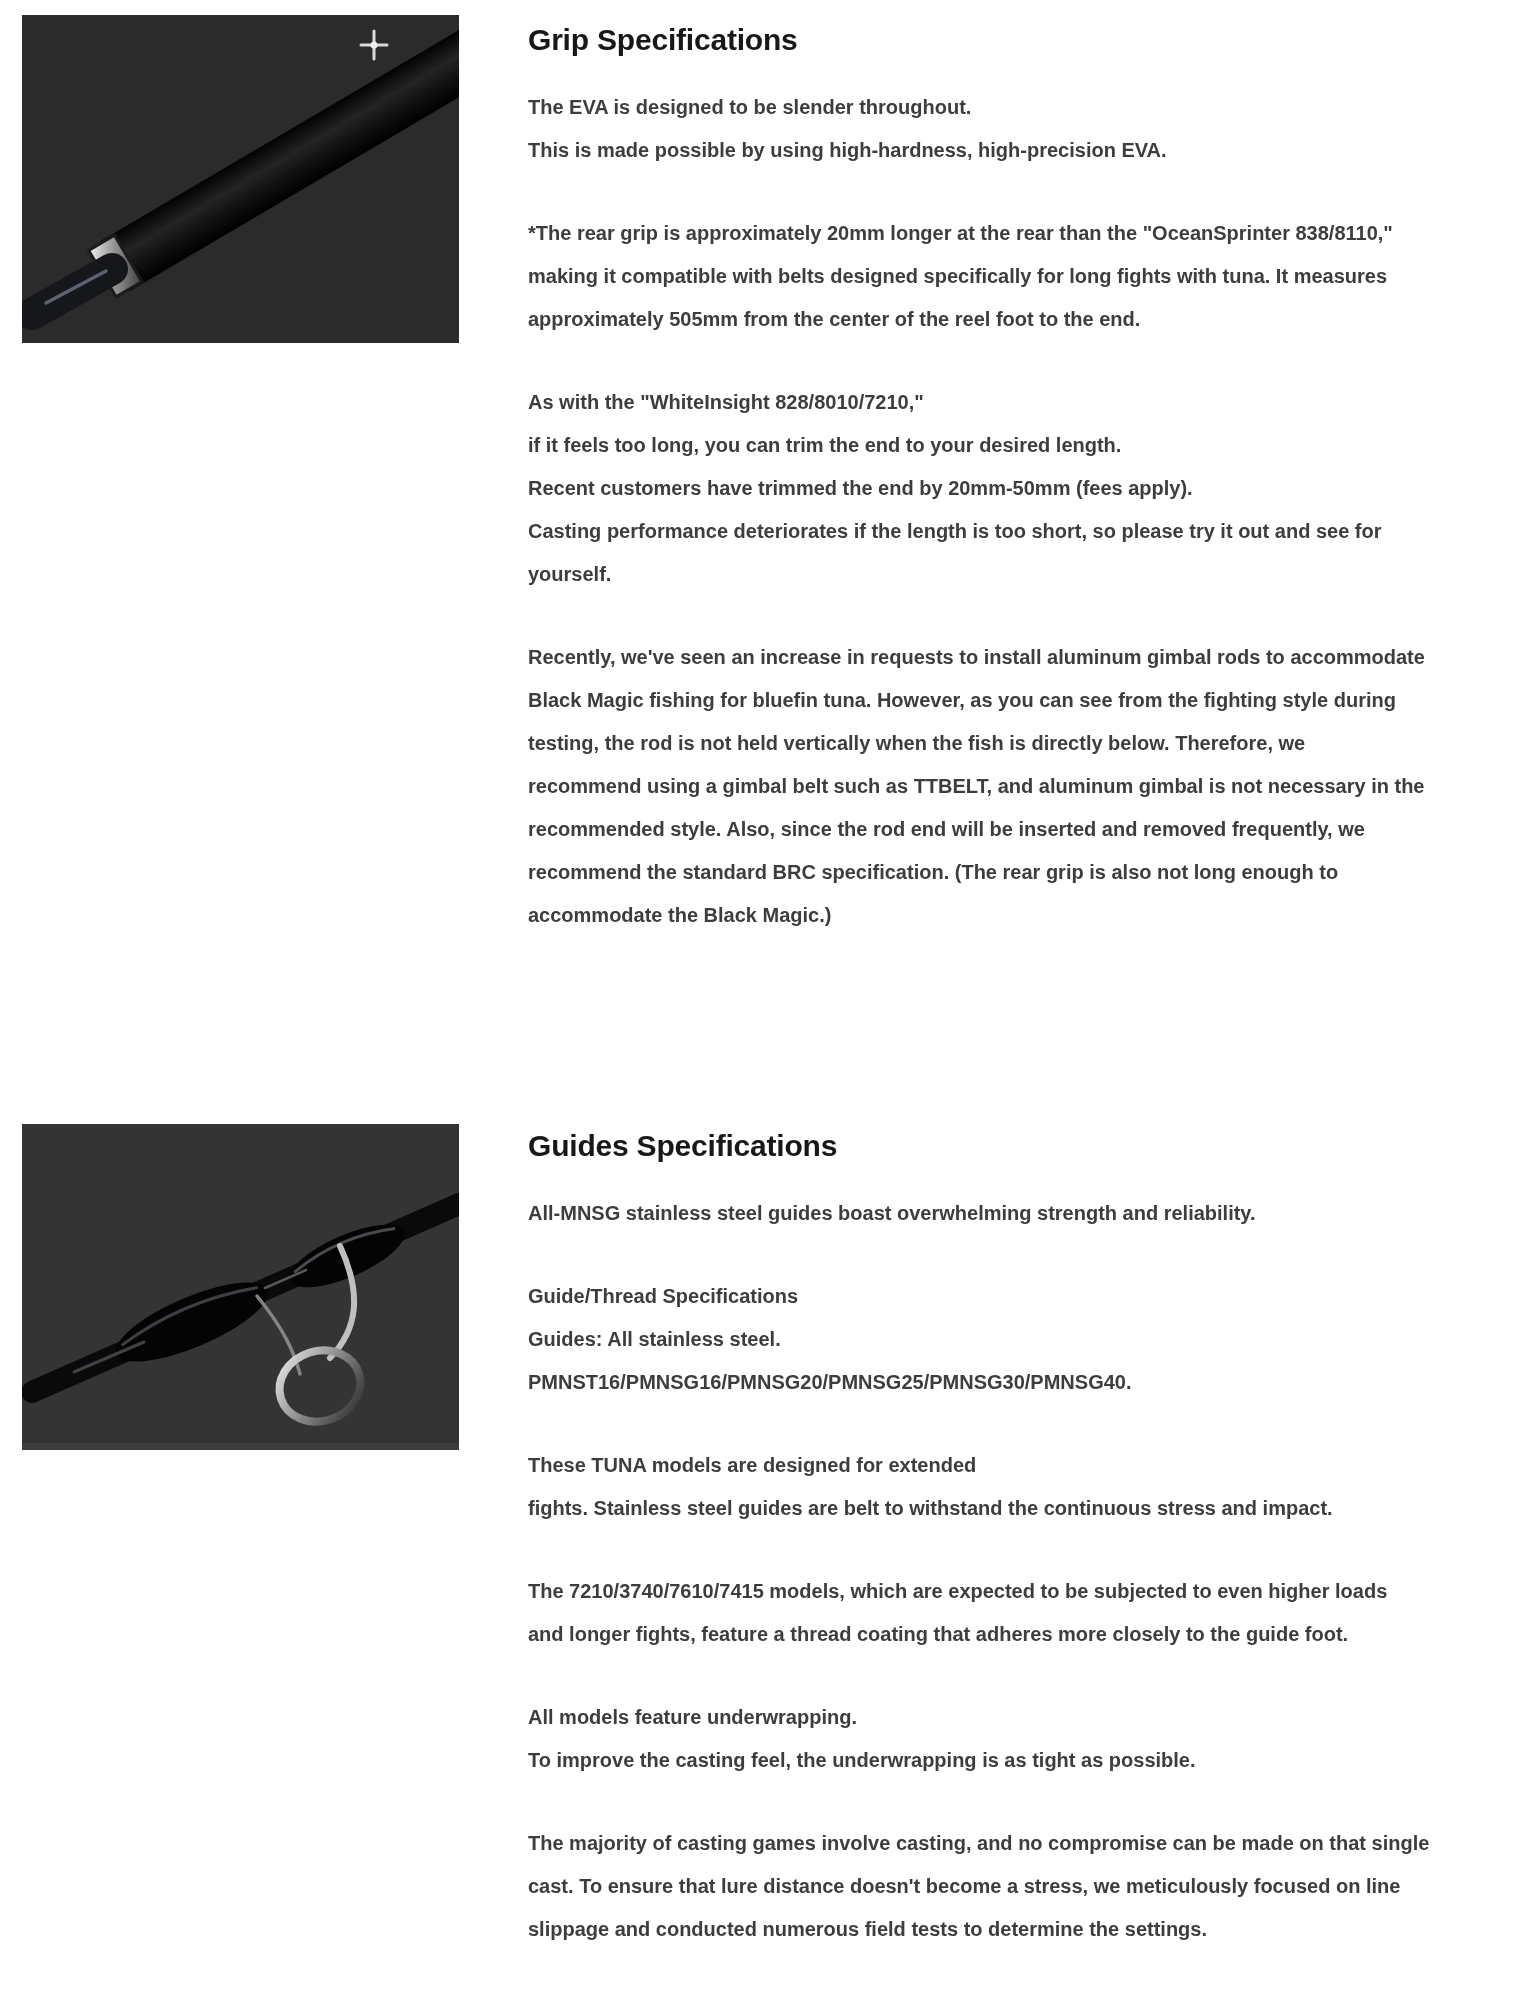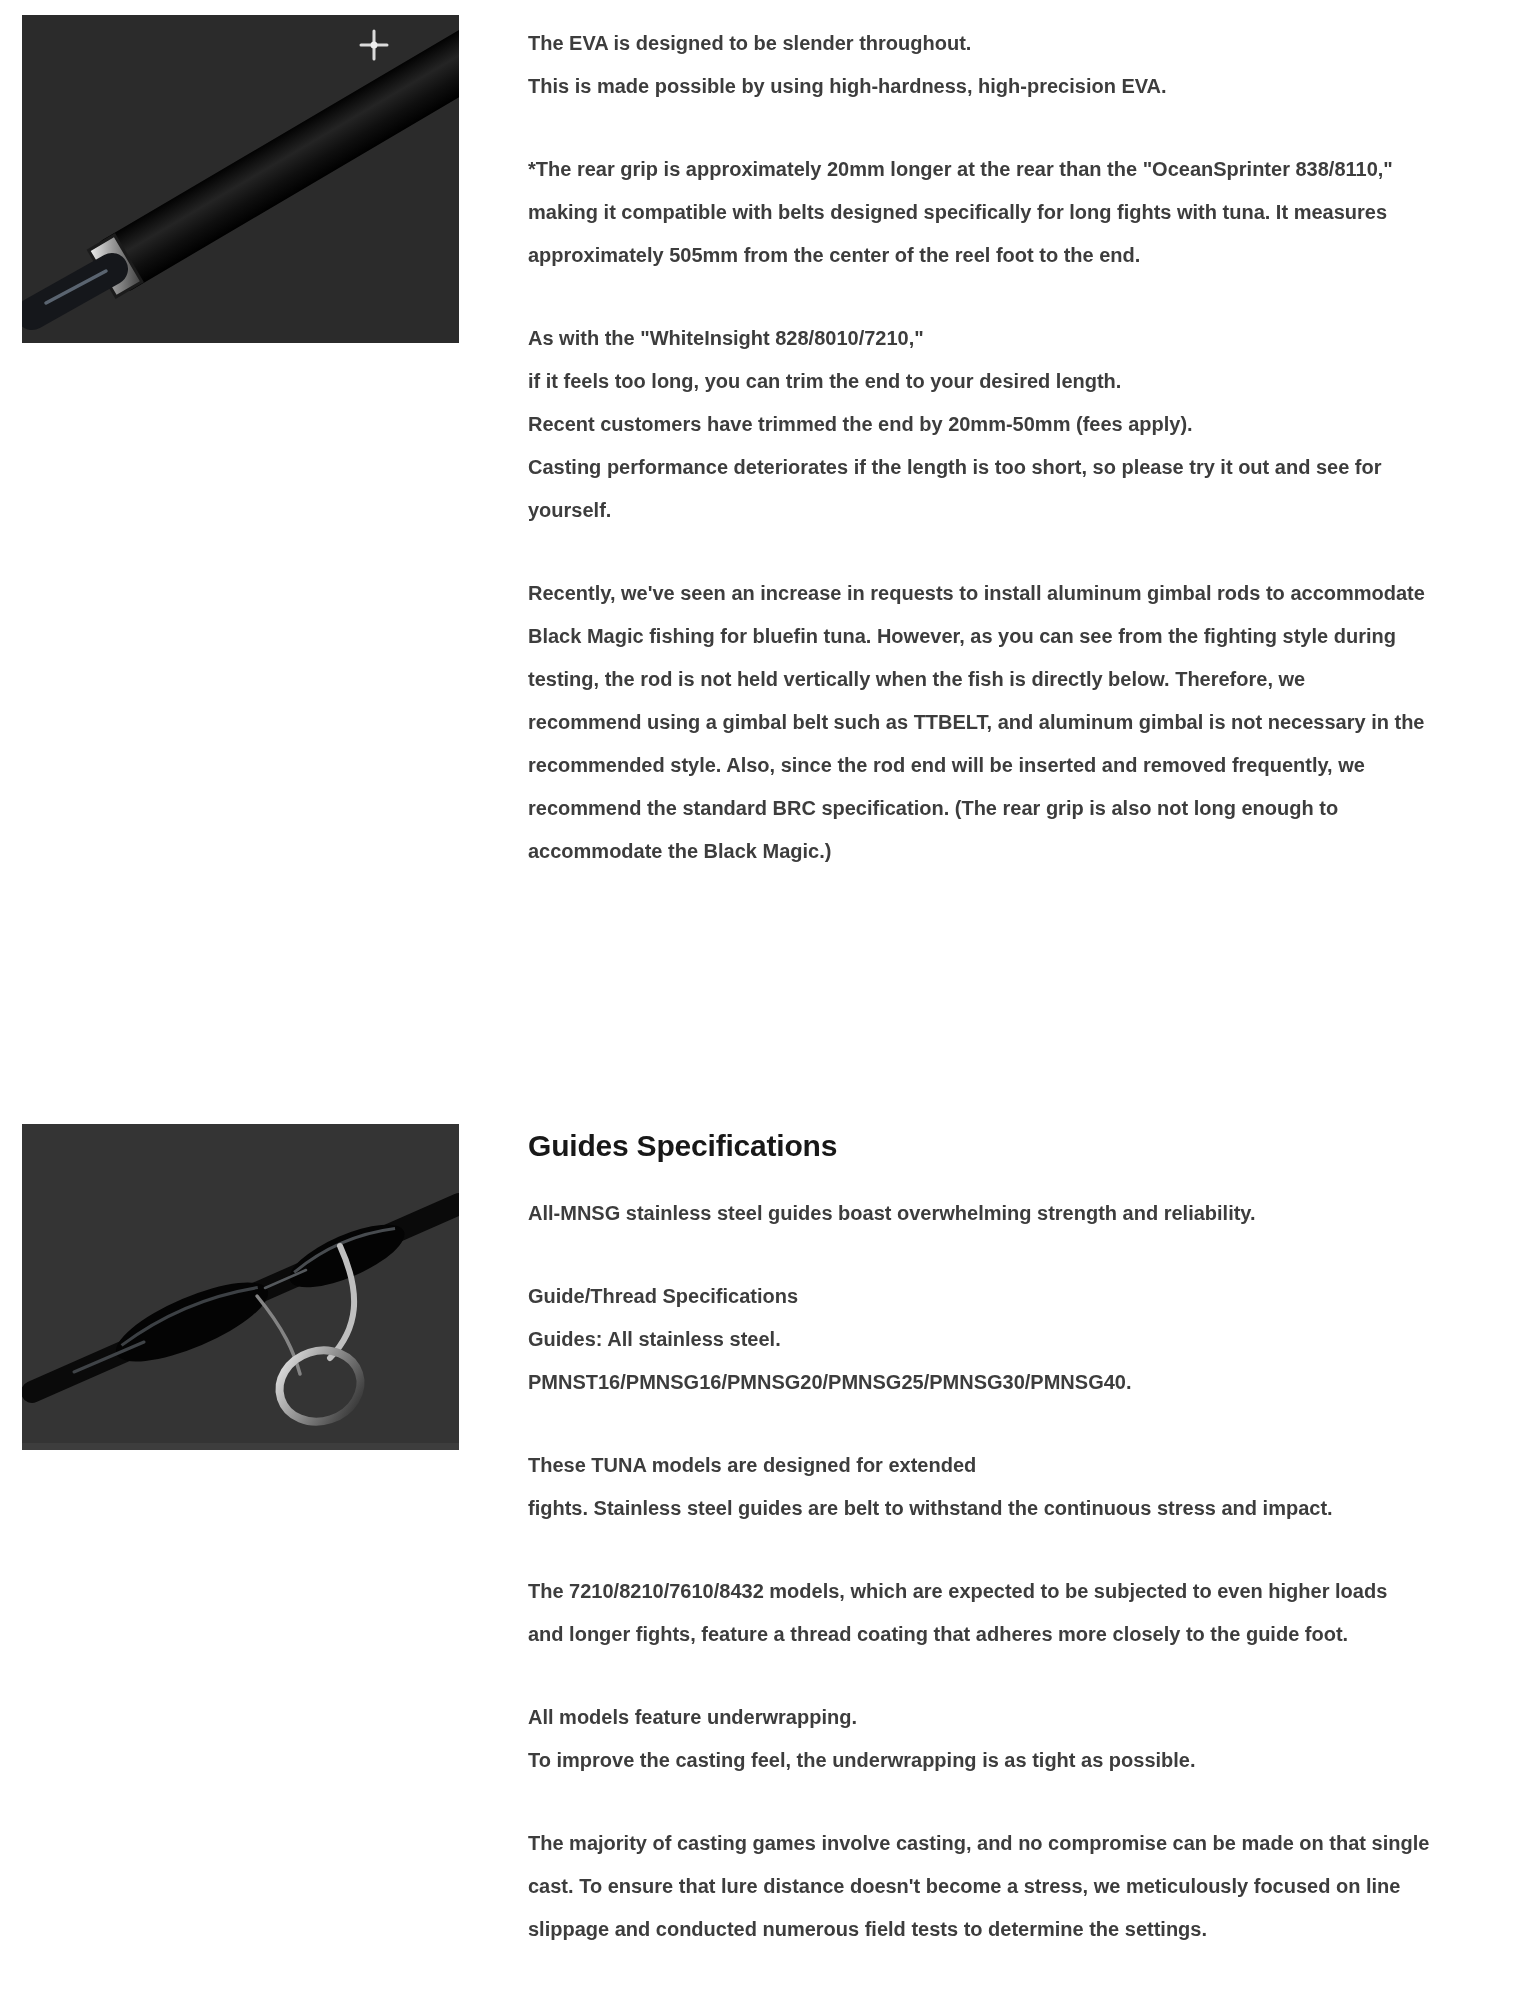--- a/index.html
+++ b/index.html
@@ -76,20 +76,21 @@
       <path d="M 24 288 L 84 256" stroke="#5a6470" stroke-width="3.5" stroke-linecap="round" fill="none"></path>
 
       <g opacity="0.92">
         <path d="M 352 16 L 352 44 M 339 30 L 365 30" stroke="#eaeaea" stroke-width="3" stroke-linecap="round"></path>
         <circle cx="352" cy="30" r="3.5" fill="#ffffff"></circle>
       </g>
     </svg>
   </figure>
 
   <section class="text-block grip-block">
+    <h2>Grip Specifications</h2>
     <p>The EVA is designed to be slender throughout.
 This is made possible by using high-hardness, high-precision EVA.</p>
     <p>*The rear grip is approximately 20mm longer at the rear than the "OceanSprinter 838/8110,"
 making it compatible with belts designed specifically for long fights with tuna. It measures
 approximately 505mm from the center of the reel foot to the end.</p>
     <p>As with the "WhiteInsight 828/8010/7210,"
 if it feels too long, you can trim the end to your desired length.
 Recent customers have trimmed the end by 20mm-50mm (fees apply).
 Casting performance deteriorates if the length is too short, so please try it out and see for
 yourself.</p>
@@ -139,21 +140,21 @@
   </figure>
 
   <section class="text-block guide-block">
     <h2>Guides Specifications</h2>
     <p>All-MNSG stainless steel guides boast overwhelming strength and reliability.</p>
     <p>Guide/Thread Specifications
 Guides: All stainless steel.
 PMNST16/PMNSG16/PMNSG20/PMNSG25/PMNSG30/PMNSG40.</p>
     <p>These TUNA models are designed for extended
 fights. Stainless steel guides are belt to withstand the continuous stress and impact.</p>
-    <p>The 7210/8210/7610/8432 models, which are expected to be subjected to even higher loads
+    <p>The 7210/3740/7610/7415 models, which are expected to be subjected to even higher loads
 and longer fights, feature a thread coating that adheres more closely to the guide foot.</p>
     <p>All models feature underwrapping.
 To improve the casting feel, the underwrapping is as tight as possible.</p>
     <p>The majority of casting games involve casting, and no compromise can be made on that single
 cast. To ensure that lure distance doesn't become a stress, we meticulously focused on line
 slippage and conducted numerous field tests to determine the settings.</p>
   </section>
 
 </div>
 

